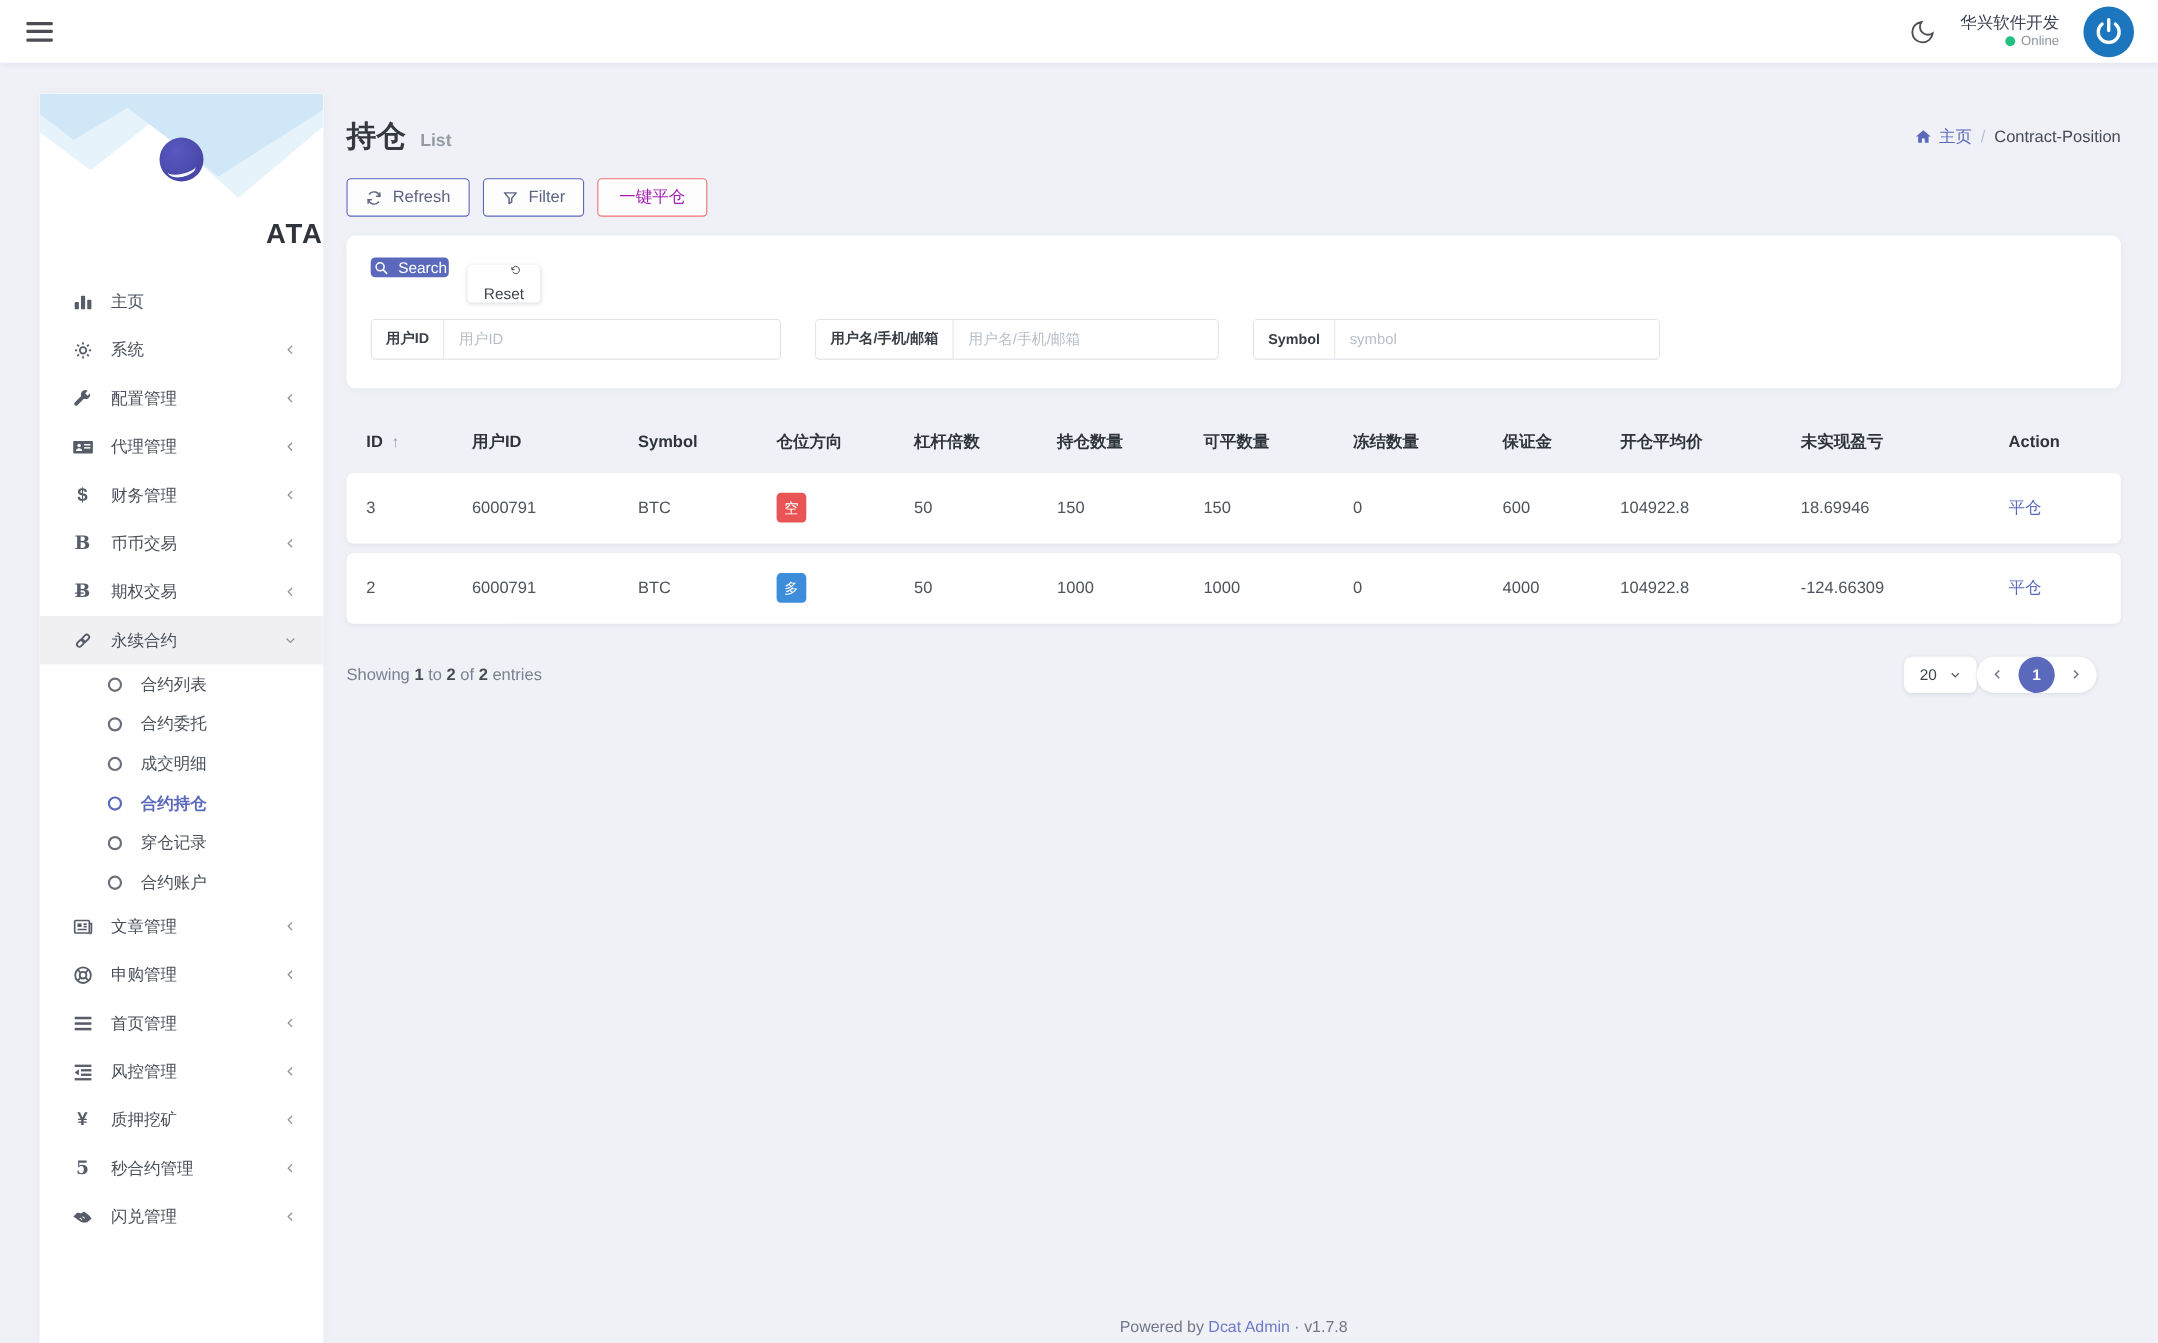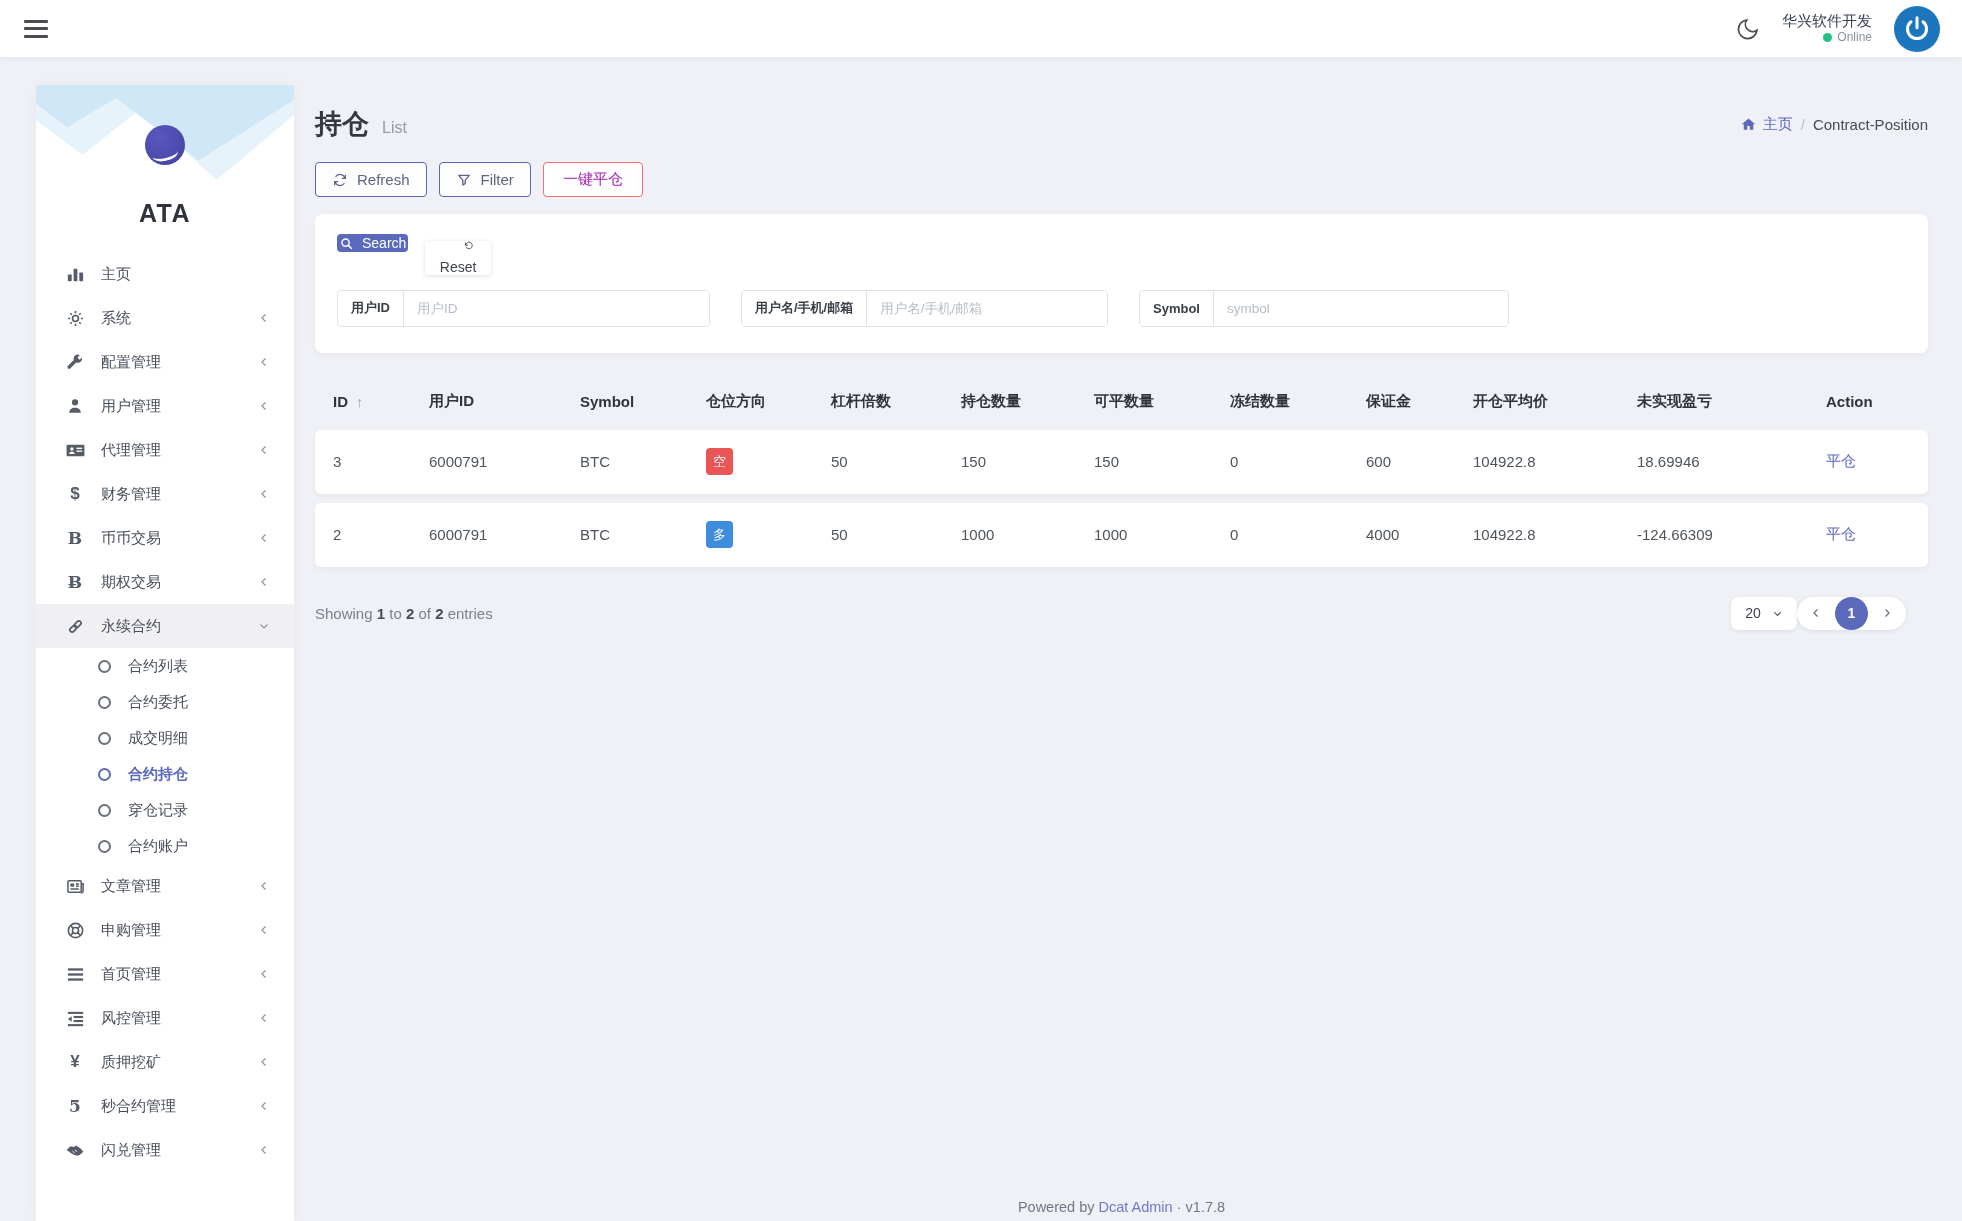--- a/index.html
+++ b/index.html
@@ -36,21 +36,21 @@
   }
   .logo-area { position:relative; height:112px; }
   .wave { position:absolute; top:0; left:0; right:0; }
   .wave-a { height:100px; background:#e7f3fb; clip-path:polygon(0 0,100% 0,100% 30%,70% 95%,40% 25%,18% 70%,0 35%); }
   .wave-b { height:92px;  background:#cfe7f7; clip-path:polygon(0 0,100% 0,100% 16%,63% 82%,31% 14%,12% 46%,0 20%); }
   .logo-circle { position:absolute; left:50%; top:40px; transform:translateX(-50%);
     width:40px; height:40px; border-radius:50%;
     background:radial-gradient(circle at 38% 32%, #5a58c2, #40409c); }
   .logo-swoosh { position:absolute; left:7px; top:22px; width:26px; height:14px;
     border-bottom:3px solid #ffffff; border-radius:50%; transform:rotate(-12deg); opacity:.95; }
-  .logo-text { text-align:center; font-size:25px; font-weight:bold; letter-spacing:1.5px; color:#2f333c; margin-top:2px; }
+  .logo-text { text-align:right; font-size:25px; font-weight:bold; letter-spacing:1.5px; color:#2f333c; margin-top:2px; }
 
   .menu { padding-top:24px; }
   .menu-item { height:44px; display:flex; align-items:center; padding:0 24px 0 28px;
     font-size:15px; color:#494f5a; cursor:pointer; }
   .menu-item.active-parent { background:#f0f0f3; }
   .mi-icon { width:22px; margin-right:15px; display:flex; justify-content:center; align-items:center; color:#565d68; }
   .mi-glyph { font-size:17px; font-weight:bold; color:#565d68; }
   .mi-glyph.serif { font-family:"DejaVu Serif", serif; }
   .mi-label { flex:1; }
   .chev { width:12px; height:12px; flex:none; }
@@ -59,21 +59,21 @@
   .submenu-item { height:36px; display:flex; align-items:center; padding-left:62px;
     font-size:15px; color:#4a505b; cursor:pointer; }
   .bullet { width:13px; height:13px; border:2px solid #6a7078; border-radius:50%; margin-right:17px; flex:none; }
   .submenu-item.active { color:#5b69bc; font-weight:bold; }
   .submenu-item.active .bullet { border-color:#5b69bc; }
 
   
   .main { position:absolute; left:315px; top:85px; width:1613px; bottom:0; }
   .page-header { display:flex; align-items:baseline;margin-top:21px; }
   .page-title { font-size:27px; font-weight:bold; color:#34383f; }
-  .page-subtitle { font-size:16px; color:#949aa6; margin-left:13px; }
+  .page-subtitle { font-size:16px; color:#949aa6; margin-left:13px;font-weight:bold; }
   .breadcrumb { margin-left:auto; display:flex; align-items:center; gap:8px; font-size:15px; align-self:center; }
   .bc-home { display:flex; align-items:center; gap:6px; color:#5b69bc; cursor:pointer; }
   .bc-sep { color:#b9bec9; }
   .bc-current { color:#454b57; }
 
   .toolbar { margin-top:20px; display:flex; gap:12px; }
   .btn { height:35px; border-radius:4px; display:inline-flex; align-items:center; gap:9px;
     font-size:15px; padding:0 16px; cursor:pointer; background:#fdfdfe; border:1px solid #5a67ba; color:#5d6583; }
   .btn-danger { border-color:#f17070; color:#a21caf; padding:0 19px; }
 
@@ -194,32 +194,20 @@
         <svg viewBox="0 0 20 20" width="18" height="18" fill="#565d68">
           <path d="M13 1.6a4.6 4.6 0 0 0-4.3 6.2L2.2 14.3a1.9 1.9 0 1 0 2.7 2.7l6.5-6.5A4.6 4.6 0 0 0 17.6 5l-2.5 2.5-2.4-2.4 2.5-2.5A4.6 4.6 0 0 0 13 1.6z"></path>
         </svg>
       </span>
       <span class="mi-label">配置管理</span>
       <svg class="chev" viewBox="0 0 24 24" fill="none" stroke="#8d939e" stroke-width="2.4">
           <path d="M15 5l-7 7 7 7"></path>
         </svg>
     </div>
 
-    <div class="menu-item">
-      <span class="mi-icon">
-        <svg viewBox="0 0 20 20" width="18" height="18" fill="#565d68">
-          <circle cx="10" cy="6" r="3.4"></circle>
-          <path d="M3.5 17.5c0-3.4 2.9-5.6 6.5-5.6s6.5 2.2 6.5 5.6z"></path>
-        </svg>
-      </span>
-      <span class="mi-label">用户管理</span>
-      <svg class="chev" viewBox="0 0 24 24" fill="none" stroke="#8d939e" stroke-width="2.4">
-          <path d="M15 5l-7 7 7 7"></path>
-        </svg>
-    </div>
 
     <div class="menu-item">
       <span class="mi-icon">
         <svg viewBox="0 0 20 20" width="19" height="19" fill="#565d68">
           <path d="M1.5 4h17a.9.9 0 0 1 .9.9v10.2a.9.9 0 0 1-.9.9h-17a.9.9 0 0 1-.9-.9V4.9A.9.9 0 0 1 1.5 4z"></path>
           <circle cx="6.2" cy="8.4" r="1.7" fill="#ffffff"></circle>
           <path d="M3.3 13.6c0-1.6 1.3-2.6 2.9-2.6s2.9 1 2.9 2.6z" fill="#ffffff"></path>
           <rect x="11" y="7" width="6" height="1.4" fill="#ffffff"></rect>
           <rect x="11" y="10" width="6" height="1.4" fill="#ffffff"></rect>
         </svg>

